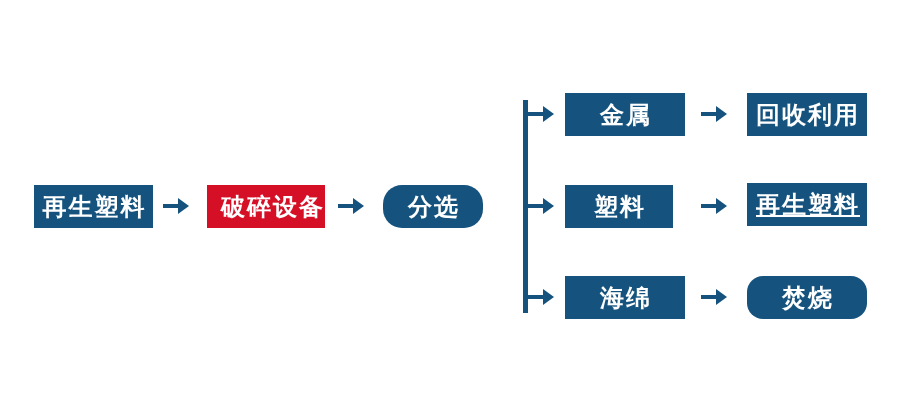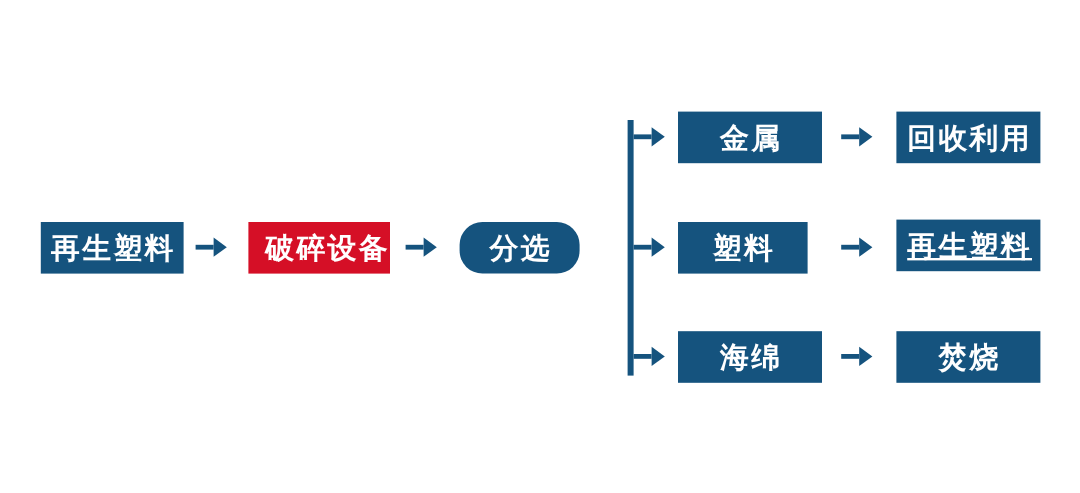--- a/index.html
+++ b/index.html
@@ -98,15 +98,15 @@
 
   <div class="arrow" style="left:528px;top:289px;">
     <span class="bar"></span>
     <span class="head"></span>
   </div>
   <div class="node blue" style="left:565px;top:276px;width:120px;">海绵</div>
   <div class="arrow" style="left:701px;top:289px;">
     <span class="bar"></span>
     <span class="head"></span>
   </div>
-  <div class="node blue" style="left:747px;top:276px;width:120px;">焚烧</div>
+  <div class="node blue" style="left:747px;top:276px;width:120px;border-radius:16px;">焚烧</div>
 
 </div>
 
 </body></html>

